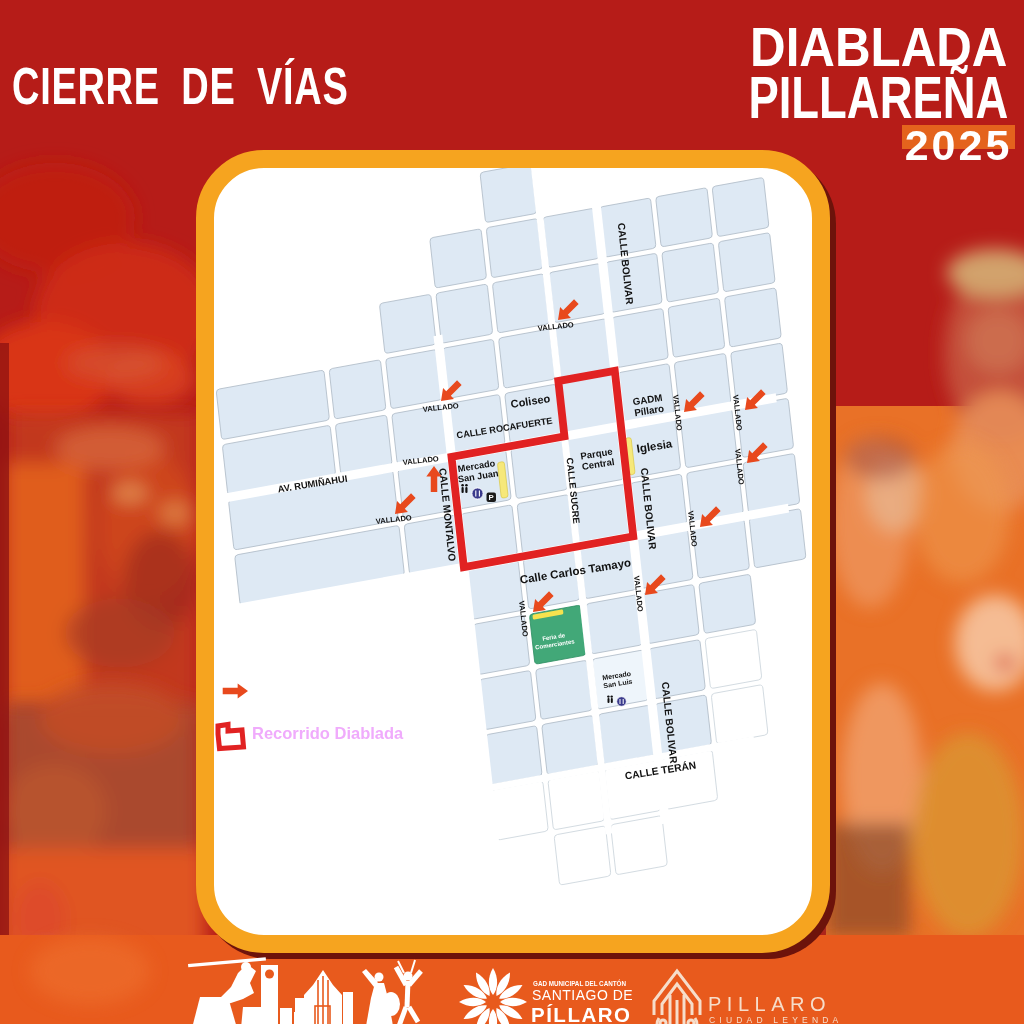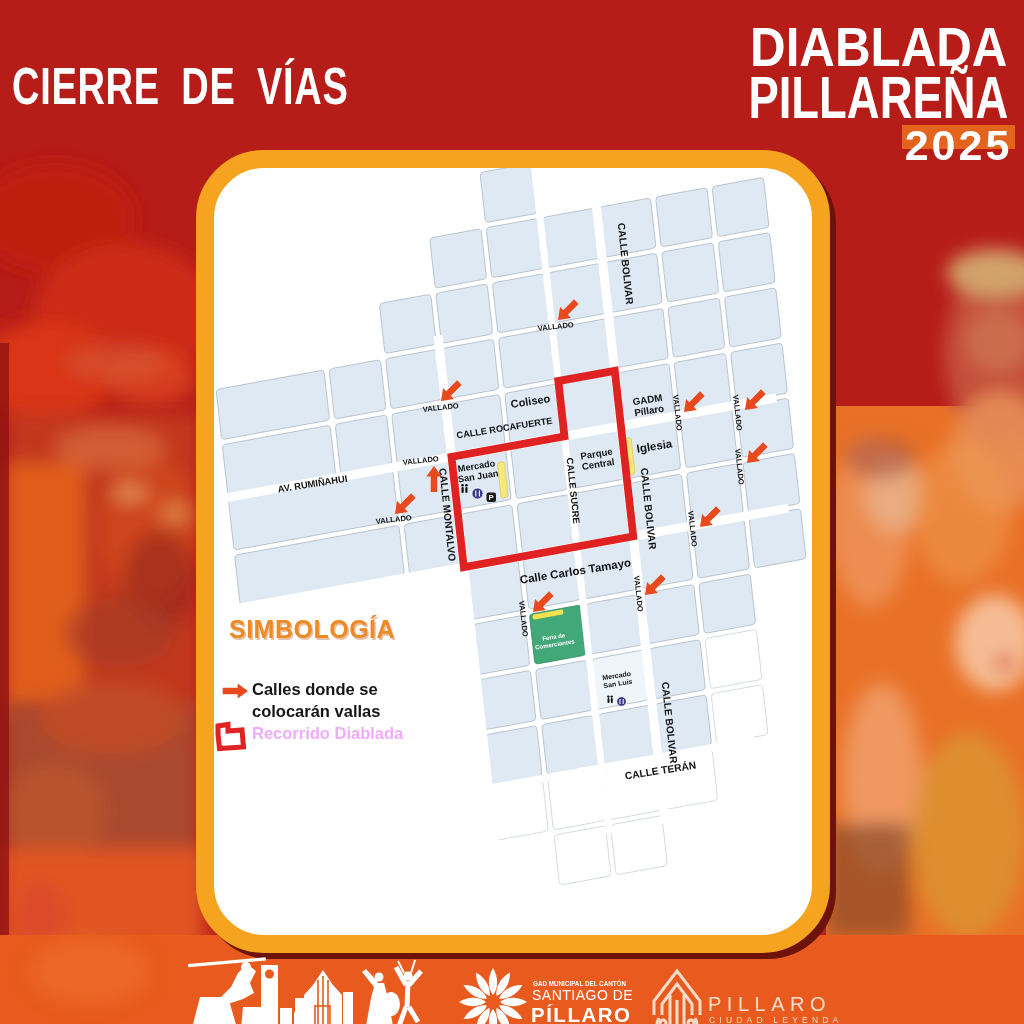--- a/index.html
+++ b/index.html
@@ -228,27 +228,25 @@
         </g>
 <circle cx="621.5" cy="678.5" r="4.8" fill="#3a3a8c" stroke="#fff" stroke-width="0.8"></circle>
         <g stroke="#fff" stroke-width="1">
           <line x1="620" y1="676" x2="620" y2="681"></line>
           <line x1="623.2" y1="676" x2="623.2" y2="681"></line>
         </g>
 
 </g>
 </svg>
 
-<div class="abs" style="left:229px;top:592px;color:#ee8a26;font-weight:bold;font-size:25px;letter-spacing:0.5px;text-shadow:1.5px 1.5px 0 rgba(190,100,30,0.4);">SIMBOLOGÍA</div>
 
 <svg class="abs" style="left:214px;top:650px" width="40" height="30" xmlns="http://www.w3.org/2000/svg">
       <path d="M0,0 L10.96,-1.76 L8.3,-4.42 L17.49,-13.61 L13.6,-17.5 L4.42,-8.3 L1.76,-10.96 Z" transform="translate(34,18) rotate(-135) scale(1.15)" fill="#e8491d"></path>
     </svg>
 
-<div class="abs" style="left:252px;top:656px;color:#151515;font-weight:bold;font-size:16.5px;line-height:21.5px;">Calles donde se<br>colocarán vallas</div>
 
 <svg class="abs" style="left:206px;top:694px" width="44" height="40" xmlns="http://www.w3.org/2000/svg">
       <path d="M12,17 L12,9 L22,7.5 L22,14 L36,13 L37.5,30 L13.5,31.5 Z" fill="none" stroke="#e12222" stroke-width="5"></path>
     </svg>
 
 <div class="abs" style="left:252px;top:701px;color:#f0abfc;font-weight:bold;font-size:16.5px;">Recorrido Diablada</div>
 
 <svg class="abs" style="left:0;top:928px" width="1024" height="96" viewBox="0 928 1024 96" xmlns="http://www.w3.org/2000/svg">
 <g fill="#ffffff">
 <polygon points="192,1005 200,974 228,974 237,1005"></polygon>

